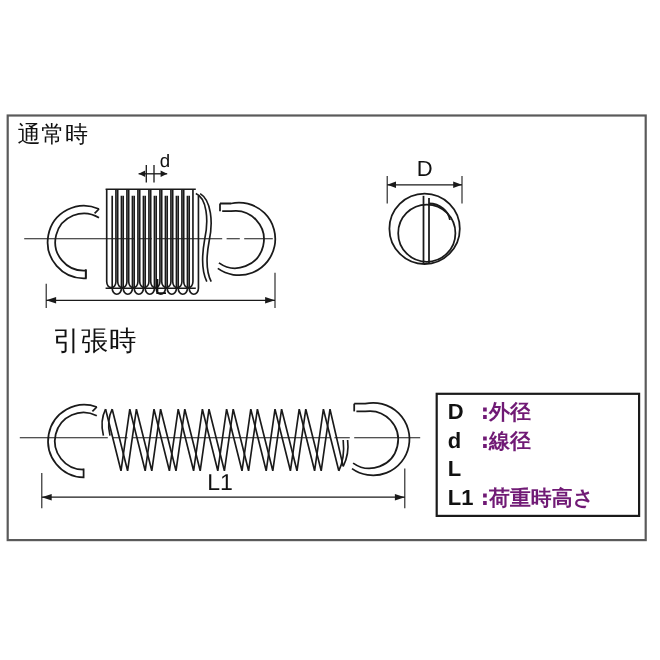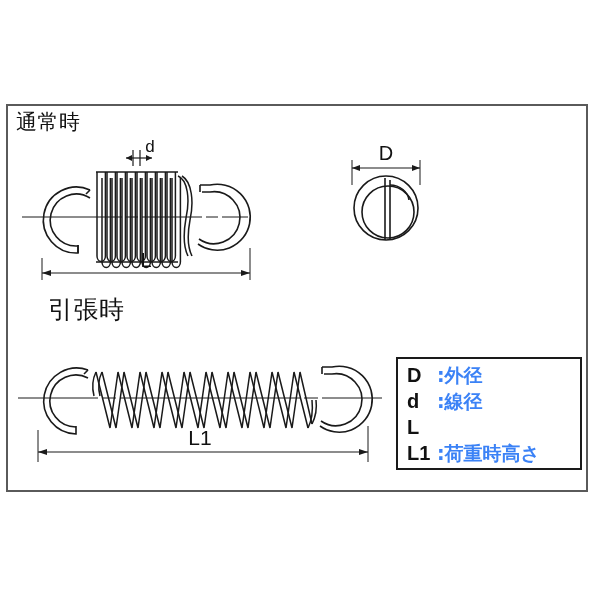--- a/index.html
+++ b/index.html
@@ -76,21 +76,21 @@
     font-family: "Liberation Sans", sans-serif;
     font-size: 20px;
     font-weight: 700;
     color: #111111;
     flex: 0 0 30px;
   }
   .legend-desc {
     font-family: "DejaVu Sans", "Liberation Sans", sans-serif;
     font-size: 19px;
     font-weight: 700;
-    color: #3b82f6;
+    color: #701a75;
     white-space: nowrap;
   }
   .dim-text {
     font-family: "Liberation Sans", sans-serif;
     font-weight: 400;
     fill: #111111;
     text-anchor: middle;
   }
 </style>
 </head>

